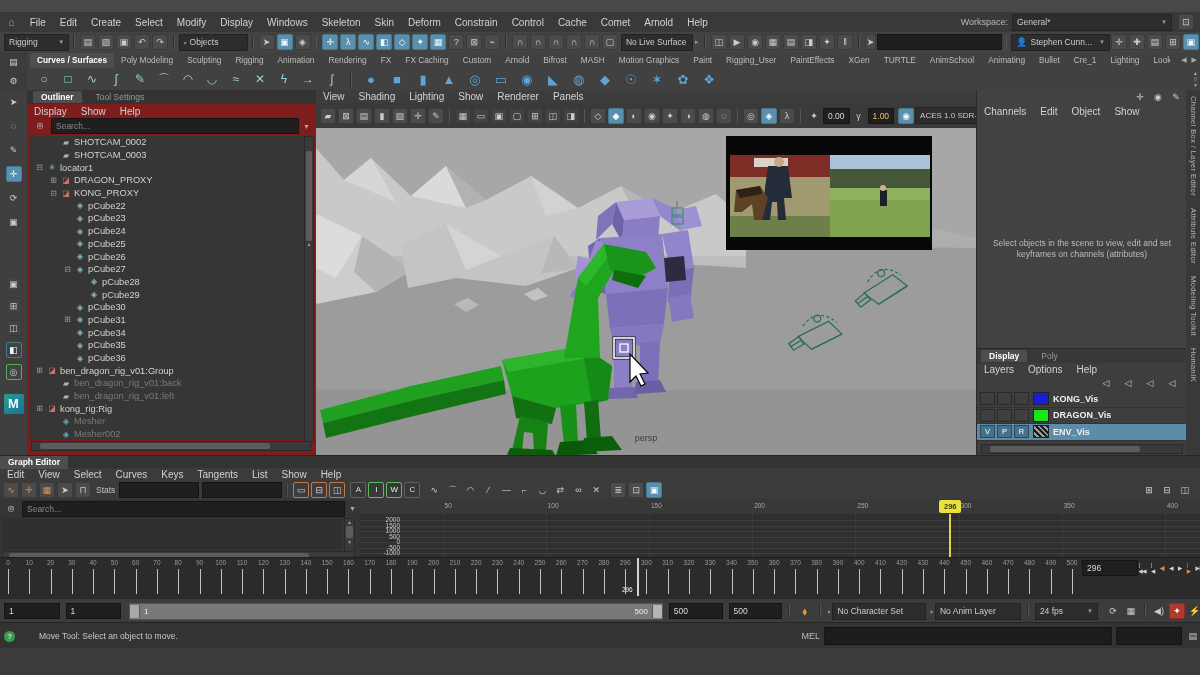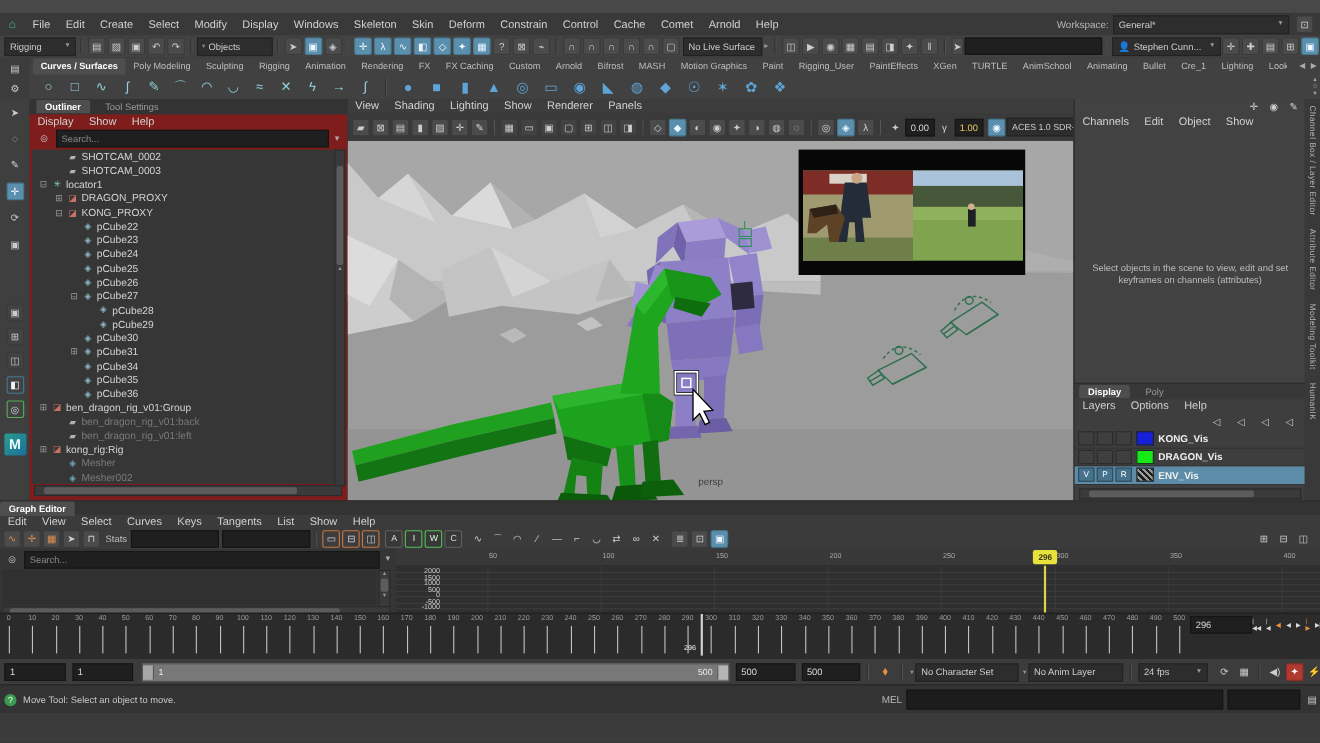--- a/index.html
+++ b/index.html
@@ -945,21 +945,21 @@
     <span class="sep" style="margin:0 4px"></span>
     <span class="row">
         <span class="ic flat">◀)</span>
         <span class="ic red">✦</span>
         <span class="ic flat">⚡</span>
       </span>
   </div>
 
   <div class="abs row" style="left:0;top:622px;width:1200px;height:26px;background:#333;border-top:1px solid #262626;padding-left:4px">
     <span style="width:11px;height:11px;border-radius:50%;background:#3a9a52;color:#fff;font-size:8px;text-align:center;line-height:11px">?</span>
-    <span style="font-size:8.5px;color:#c8c8c8;margin-left:6px">Move Tool: Select an object to move.</span>
+    <span style="font-size:8.5px;color:#c8c8c8;margin-left:24px">Move Tool: Select an object to move.</span>
     <span style="font-size:9px;color:#bbb;margin-left:auto;margin-right:4px">MEL</span>
     <span class="tfield" style="width:278px;height:16px;background:#1c1c1c"></span>
     <span class="tfield" style="width:56px;height:16px;background:#1c1c1c;margin-left:4px"></span>
     <span class="ic flat" style="margin:0 3px">▤</span>
   </div>
 
   <div class="abs" style="left:0;top:648px;width:1200px;height:27px;background:#3b3b3b"></div>
 </div>
 
 </body></html>

